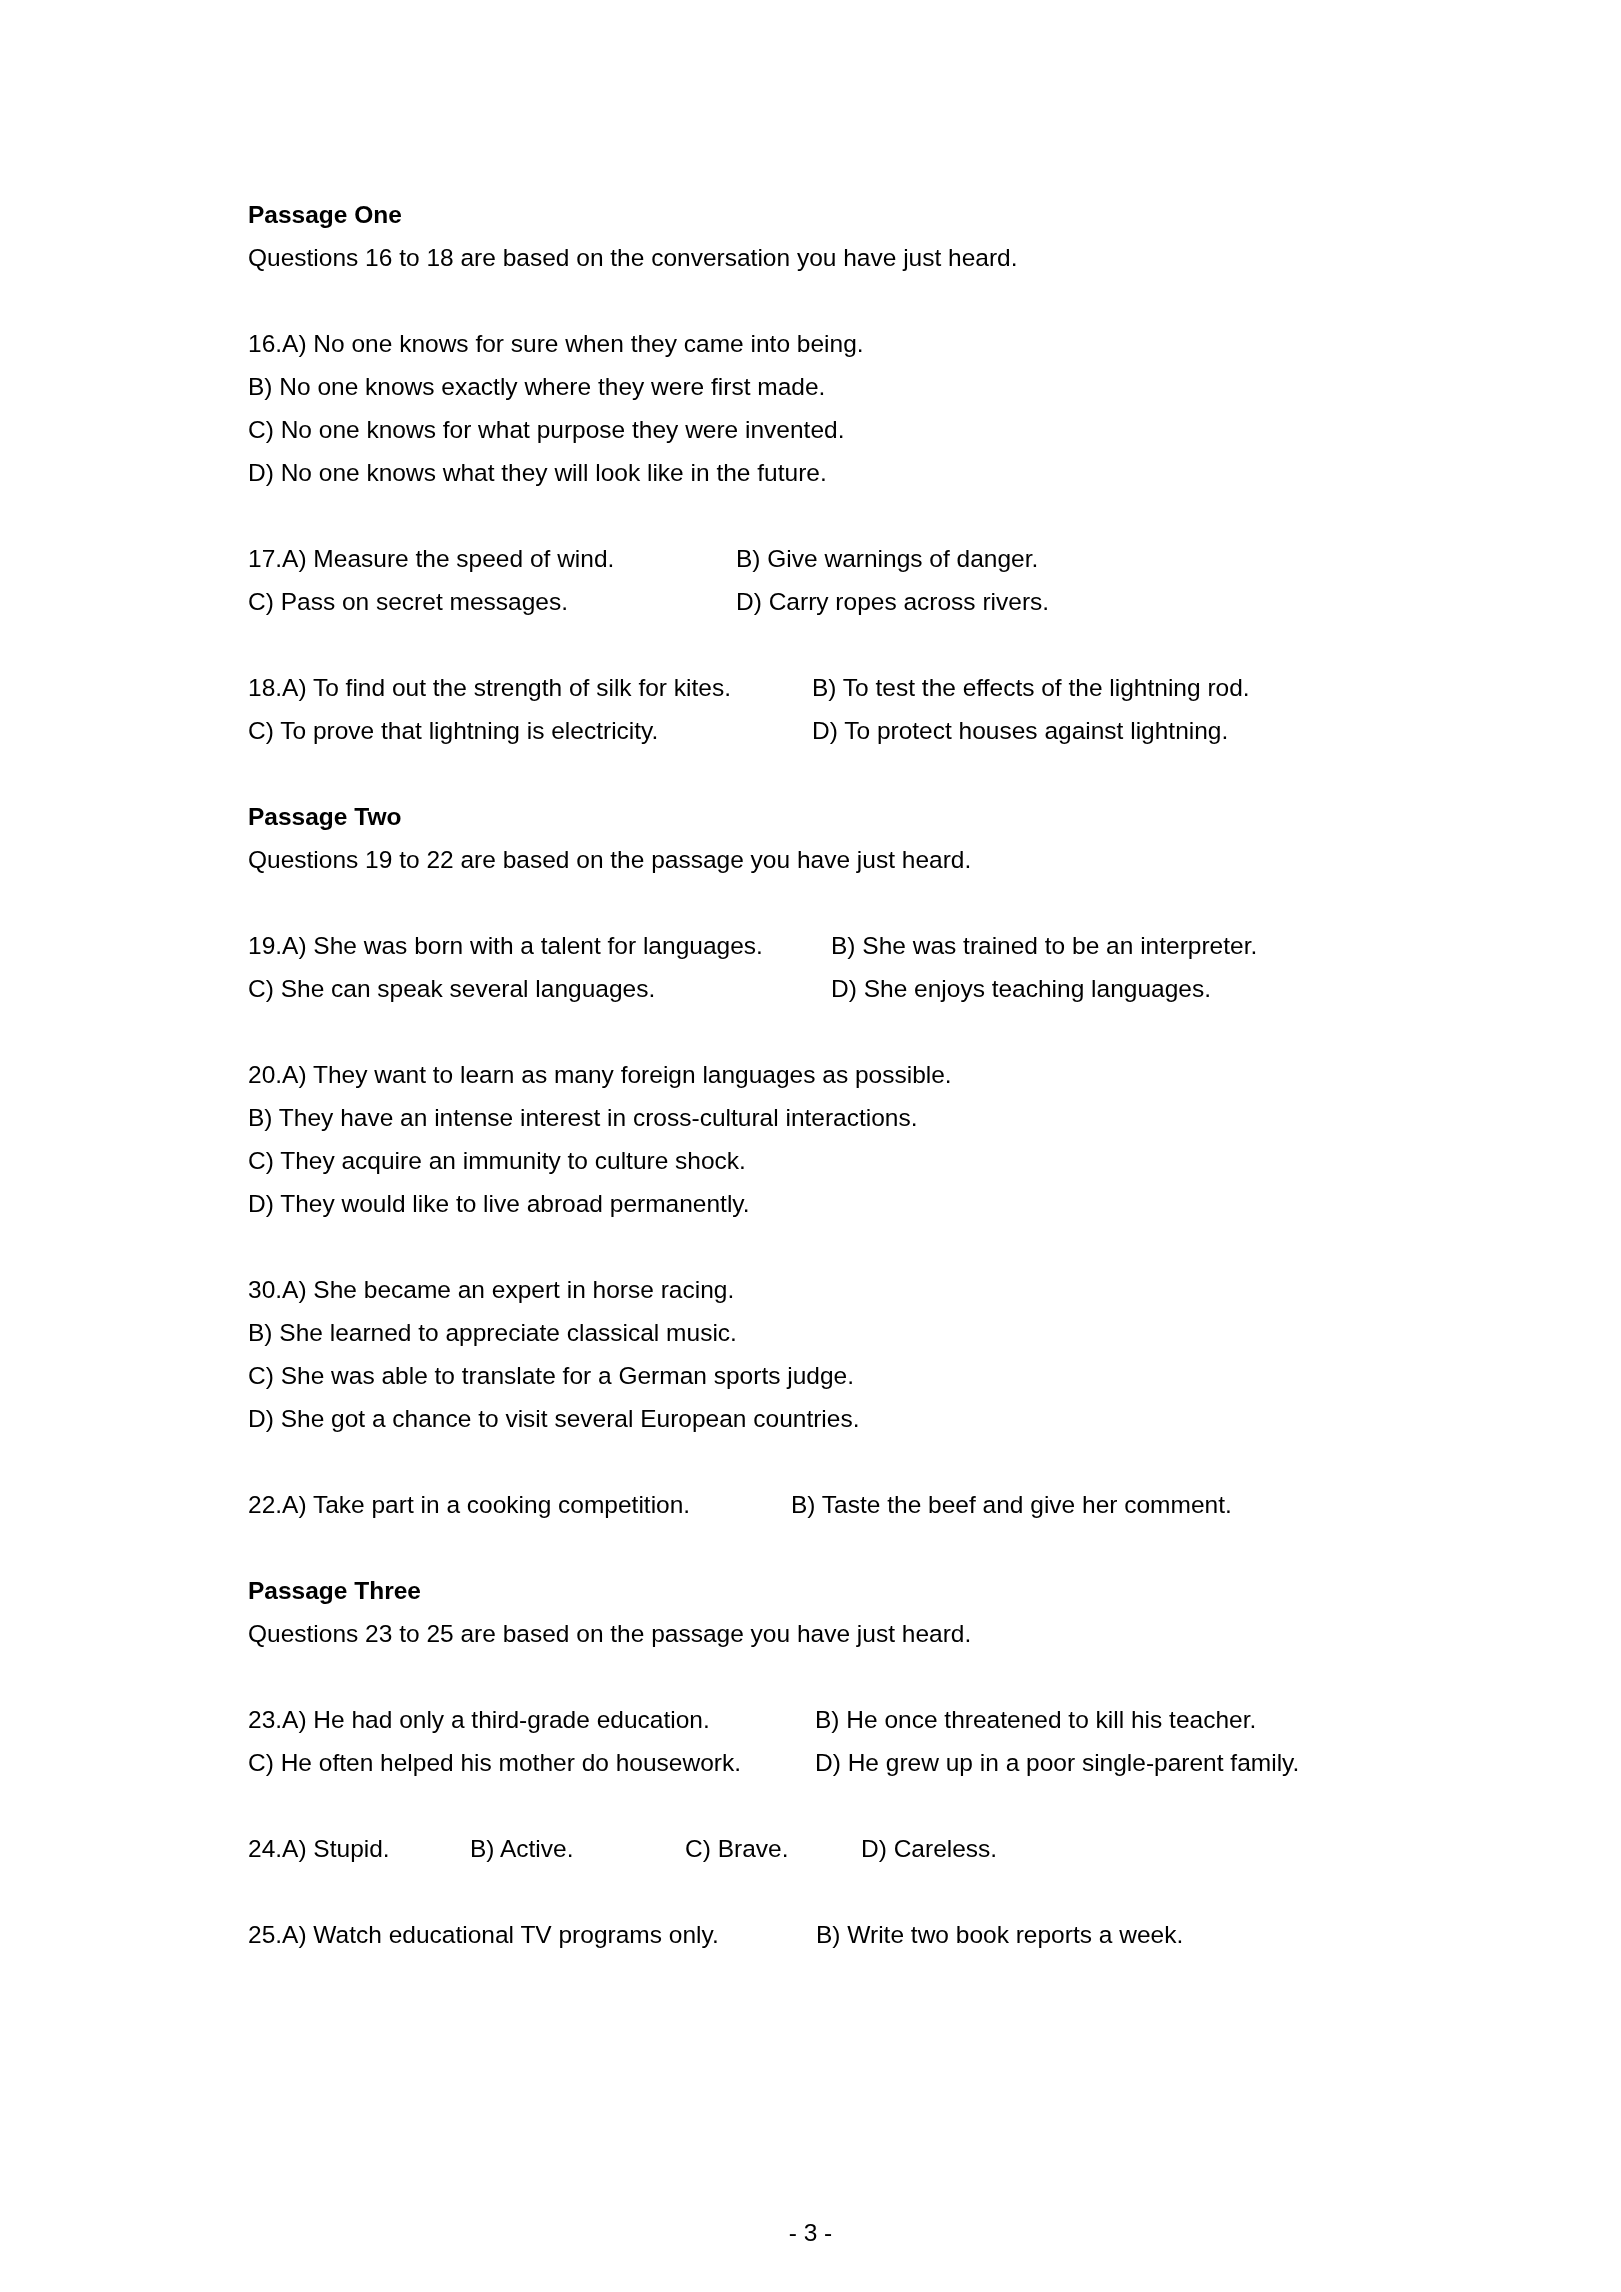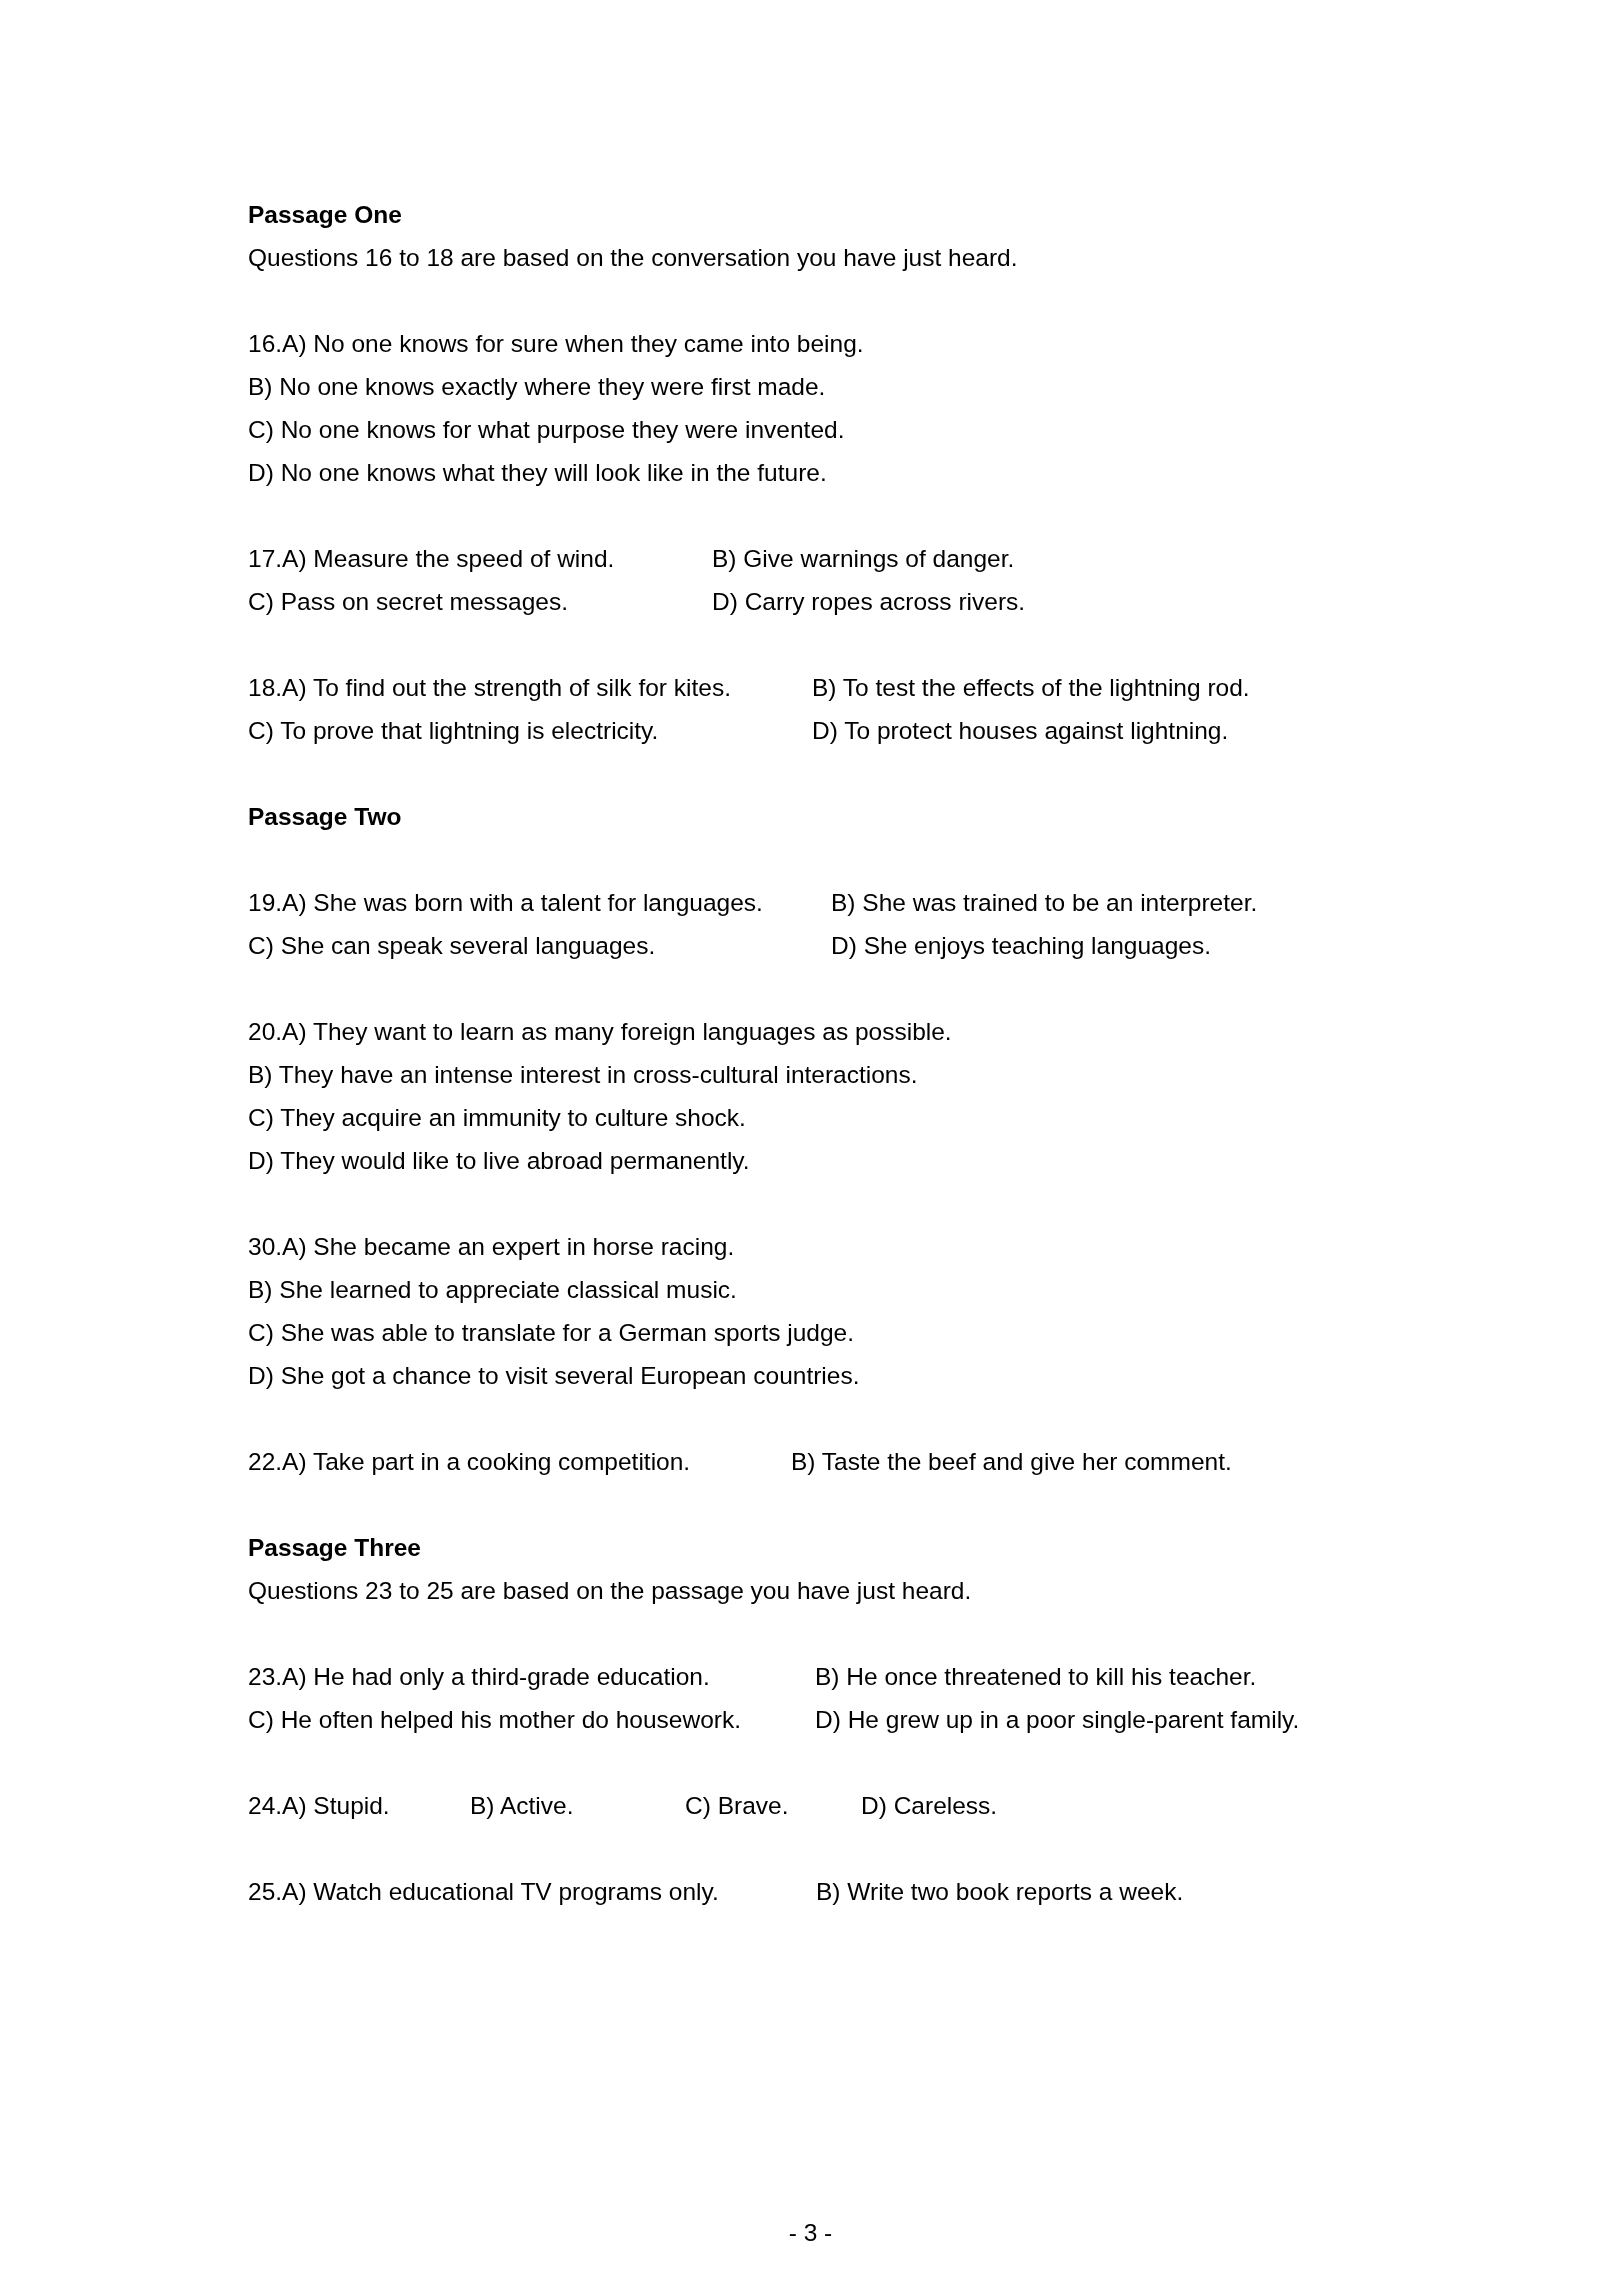--- a/index.html
+++ b/index.html
@@ -24,21 +24,21 @@
   .ln {
     position: relative;
     height: 43px;
     line-height: 43px;
     font-size: 24.5px;
     white-space: nowrap;
   }
   .sp { height: 43px; }
   .heading { font-weight: bold; }
   .c2 { position: absolute; top: 0; }
-  .q17 .c2 { left: 464px; text-align: right; }
+  .q17 .c2 { left: 488px; text-align: right; }
   .q18 .c2 { left: 564px; }
   .q19 .c2 { left: 583px; }
   .q22 .c2 { left: 543px; }
   .q23 .c2 { left: 567px; }
   .q25 .c2 { left: 568px; }
   .q24 .o { position: absolute; top: 0; }
   .q24 .o2 { left: 222px; }
   .q24 .o3 { left: 437px; text-align: center; }
   .q24 .o4 { left: 613px; }
   .footer {
@@ -80,20 +80,21 @@
     <span>18.A) To find out the strength of silk for kites.</span>
     <span class="c2">B) To test the effects of the lightning rod.</span>
   </div>
   <div class="ln q18">
     <span>C) To prove that lightning is electricity.</span>
     <span class="c2">D) To protect houses against lightning.</span>
   </div>
   <div class="ln sp"></div>
 
   <div class="ln heading">Passage Two</div>
+  <div class="ln">Questions 19 to 22 are based on the passage you have just heard.</div>
   <div class="ln sp"></div>
 
   <div class="ln q19">
     <span>19.A) She was born with a talent for languages.</span>
     <span class="c2">B) She was trained to be an interpreter.</span>
   </div>
   <div class="ln q19">
     <span>C) She can speak several languages.</span>
     <span class="c2">D) She enjoys teaching languages.</span>
   </div>

